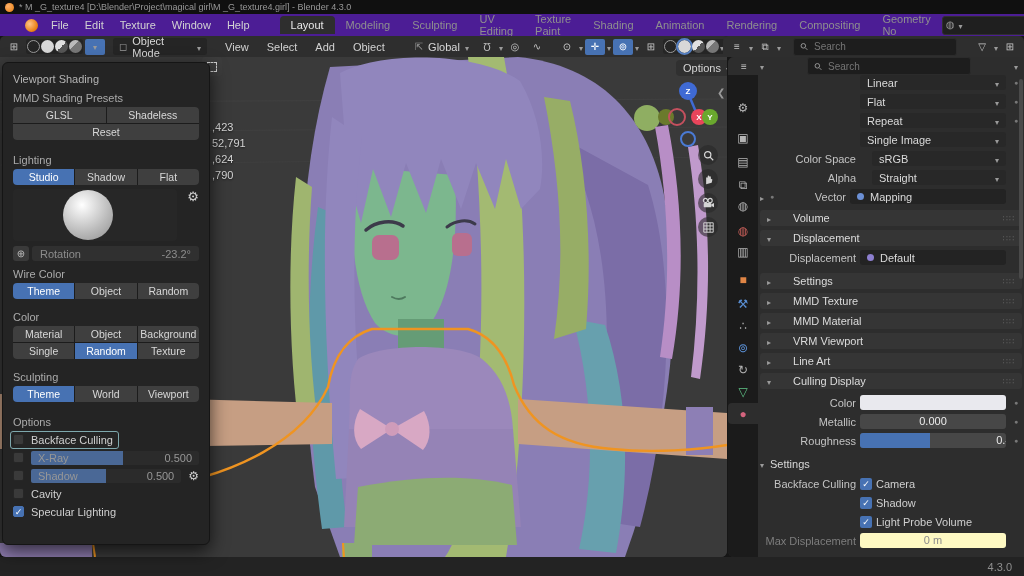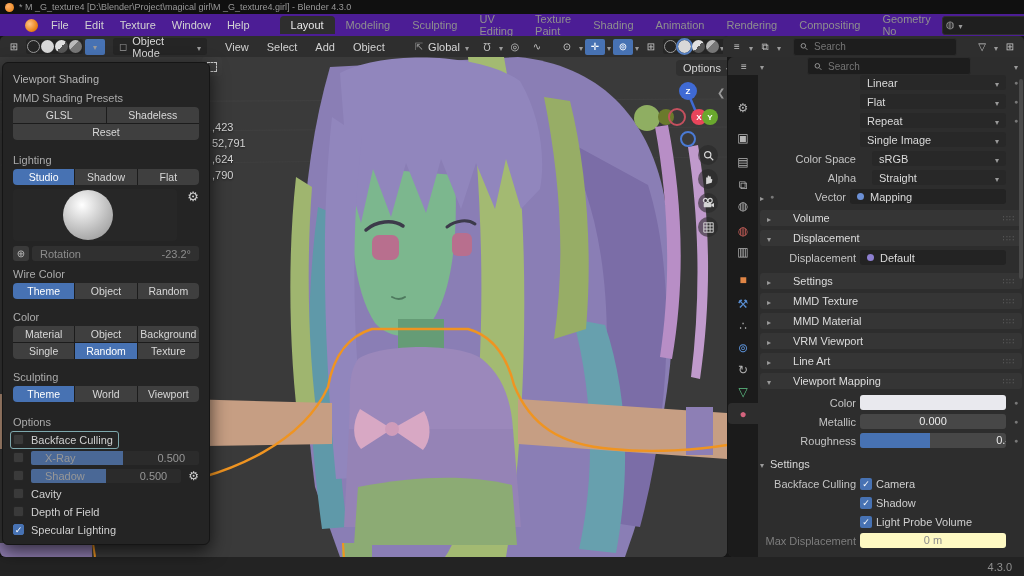--- a/index.html
+++ b/index.html
@@ -56,21 +56,21 @@
   .preview{position:relative;margin-top:4px;width:164px;height:52px;background:#272727;border-radius:4px;}
   .ball{position:absolute;left:50px;top:1px;width:50px;height:50px;border-radius:50%;background:radial-gradient(circle at 38% 30%,#ffffff,#b9b9b9 60%,#8e8e8e);}
   .gear{position:absolute;right:-2px;top:4px;color:#cfcfcf;font-size:13px;}
   .rotrow{display:flex;gap:3px;margin-top:5px;align-items:center;}
   .sqbtn{width:16px;height:15px;background:#3a3a3a;border-radius:3px;color:#bbb;font-size:10px;display:flex;align-items:center;justify-content:center;flex:none;}
   .dslider{flex:1;display:flex;justify-content:space-between;background:#303030;border-radius:3px;height:15px;align-items:center;padding:0 8px;color:#8c8c8c;}
   .cbrow{display:flex;align-items:center;gap:7px;height:17px;margin-top:1px;color:#d0d0d0;}
   .cb{width:11px;height:11px;border-radius:2px;background:#3a3a3a;border:1px solid #262626;flex:none;box-sizing:border-box;}
   .cb.checked{background:#4772b3;border-color:#4772b3;color:#fff;font-size:9px;line-height:10px;text-align:center;}
   .hlbox{display:inline-flex;align-items:center;gap:7px;border:1px solid #7ea8ad;border-radius:3px;padding:2px 5px 2px 2px;margin-left:-3px;}
-  .fslider{position:relative;flex:1;height:14px;background:#2b2b2b;border-radius:2px;overflow:hidden;display:flex;align-items:center;justify-content:space-between;padding:0 14px;color:#979797;gap:32px;}
+  .fslider{position:relative;flex:1;height:14px;background:#2b2b2b;border-radius:2px;overflow:hidden;display:flex;align-items:center;justify-content:space-between;padding:0 7px;color:#979797;gap:32px;}
   .fslider .fill{position:absolute;left:0;top:0;bottom:0;background:#4a6896;}
   .fslider span{position:relative;}
   .swatch-dark{width:88px;height:13px;background:#0d0d0d;border-radius:3px;border:1px solid #1f1f1f;margin-left:auto;}
   
   .props{position:absolute;left:728px;top:57px;width:296px;height:500px;background:#2d2d2d;border-radius:6px 0 0 6px;overflow:hidden;}
   .phead{position:absolute;left:0;top:0;right:0;height:18px;background:#2d2d2d;display:flex;align-items:center;padding:0 6px;gap:6px;}
   .ptabs{position:absolute;left:0;top:18px;bottom:0;width:30px;background:#1b1b1b;}
   .ptab{position:absolute;left:0;width:30px;height:21px;display:flex;align-items:center;justify-content:center;font-size:12px;}
   .ptab.active{background:#2d2d2d;border-radius:4px 0 0 4px;}
   .pcontent{position:absolute;left:32px;top:18px;right:2px;}
@@ -388,24 +388,20 @@
         <span>Shadow</span>
         <span>0.500</span>
       </div>
       <span class="gear" style="position:static;font-size:12px">⚙</span>
     </div>
     <div class="cbrow">
       <span class="cb"></span>
       <span>Cavity</span>
     </div>
     <div class="cbrow">
-      <span class="cb"></span>
-      <span>Depth of Field</span>
-    </div>
-    <div class="cbrow">
       <span class="cb checked">✓</span>
       <span>Specular Lighting</span>
     </div>
   </div>
 
   <div class="props">
     <div class="phead">
       <span class="tbtn">≡</span>
         <span class="chev"></span>
       <div class="searchbox" style="margin:0 auto">
@@ -531,21 +527,21 @@
           <span>VRM Viewport</span>
           <span class="drag">∷∷</span>
         </div>
       <div class="sechead">
           <span class="chevr"></span>
           <span>Line Art</span>
           <span class="drag">∷∷</span>
         </div>
       <div class="sechead">
           <span class="chev"></span>
-          <span>Viewport Mapping</span>
+          <span>Culling Display</span>
           <span class="drag">∷∷</span>
         </div>
 
       <div class="prow" style="margin-top:6px">
           <span class="plab">Color</span>
           <span class="cswatch"></span>
           <span class="pdot">●</span>
         </div>
       <div class="prow">
           <span class="plab">Metallic</span>

